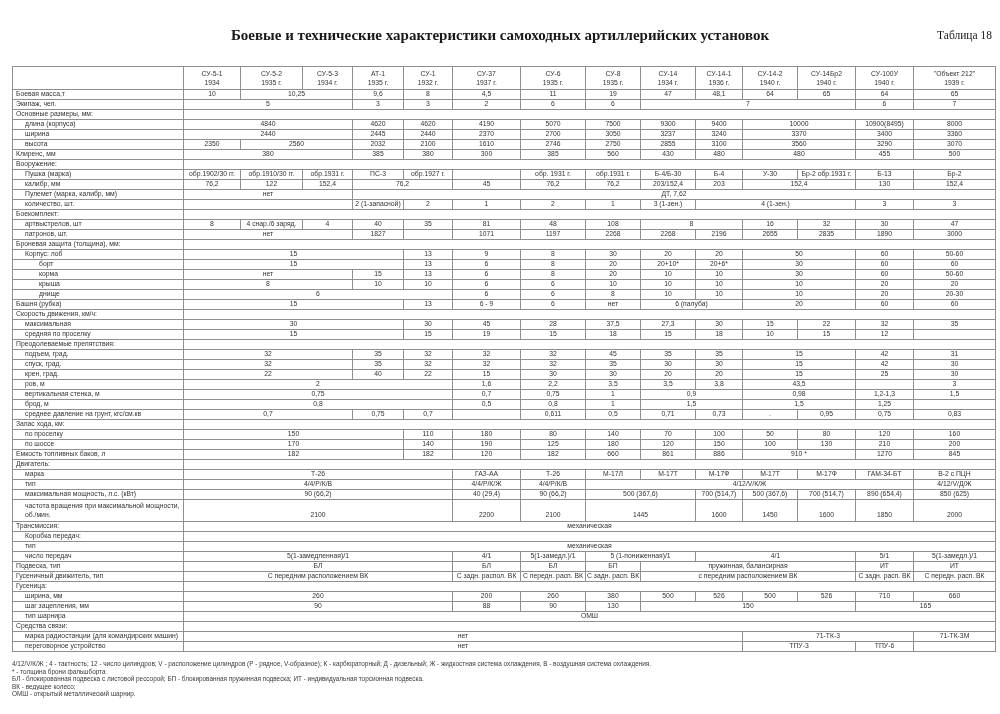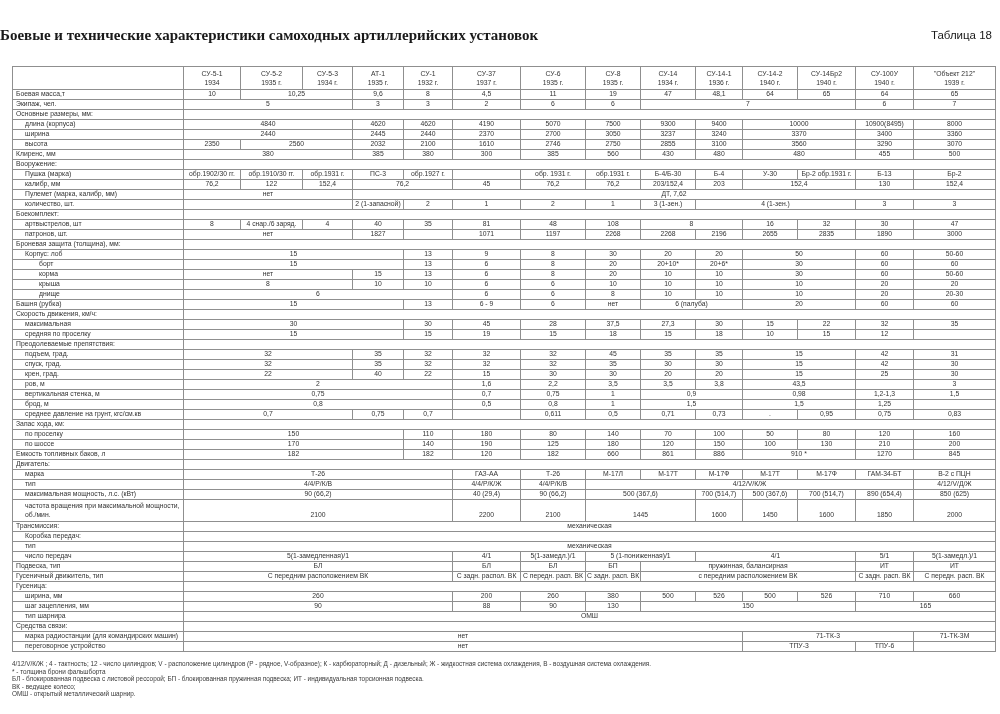--- a/index.html
+++ b/index.html
@@ -1,20 +1,20 @@
 <!DOCTYPE html>
 <html><head>
 <meta charset="utf-8">
 <style>
   html,body{margin:0;padding:0;background:#e8e8e8;}
   .page{position:relative;width:1000px;height:714px;background:#ffffff;margin:0 auto;overflow:hidden;
         font-family:"Liberation Sans",sans-serif;color:#2b2b2b;}
-  .title-wrap{position:absolute;top:26px;left:0;width:1000px;text-align:left;}
+  .title-wrap{position:absolute;top:26px;left:0;width:1000px;text-align:center;}
   .page-title{font-family:"Liberation Serif",serif;font-weight:bold;font-size:15px;color:#1a1a1a;}
-  .table-label{position:absolute;top:29px;right:8px;font-family:Liberation Sans, sans-serif;font-size:11.5px;color:#1a1a1a;}
+  .table-label{position:absolute;top:29px;right:8px;font-family:Liberation Serif, serif;font-size:11.5px;color:#1a1a1a;}
   table.spec{position:absolute;top:66px;left:12px;width:983px;border-collapse:collapse;table-layout:fixed;}
   table.spec td{border:1px solid #8f8f8f;font-size:6.8px;line-height:8.6px;height:9px;padding:0 1px;
         text-align:center;vertical-align:middle;overflow:hidden;white-space:nowrap;color:#333;}
   table.spec td.hdr{height:22px;font-size:6.8px;color:#333;}
   table.spec td.hdr div{line-height:9px;}
   table.spec td.lbl{text-align:left;}
   table.spec td.ind0{padding-left:3px;}
   table.spec td.ind1{padding-left:12px;}
   table.spec td.ind2{padding-left:26px;}
   table.spec tr.tall td{height:20px;}

